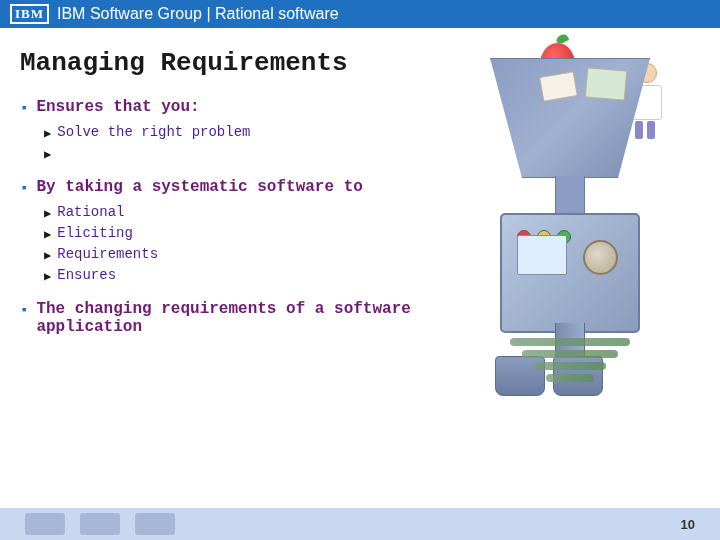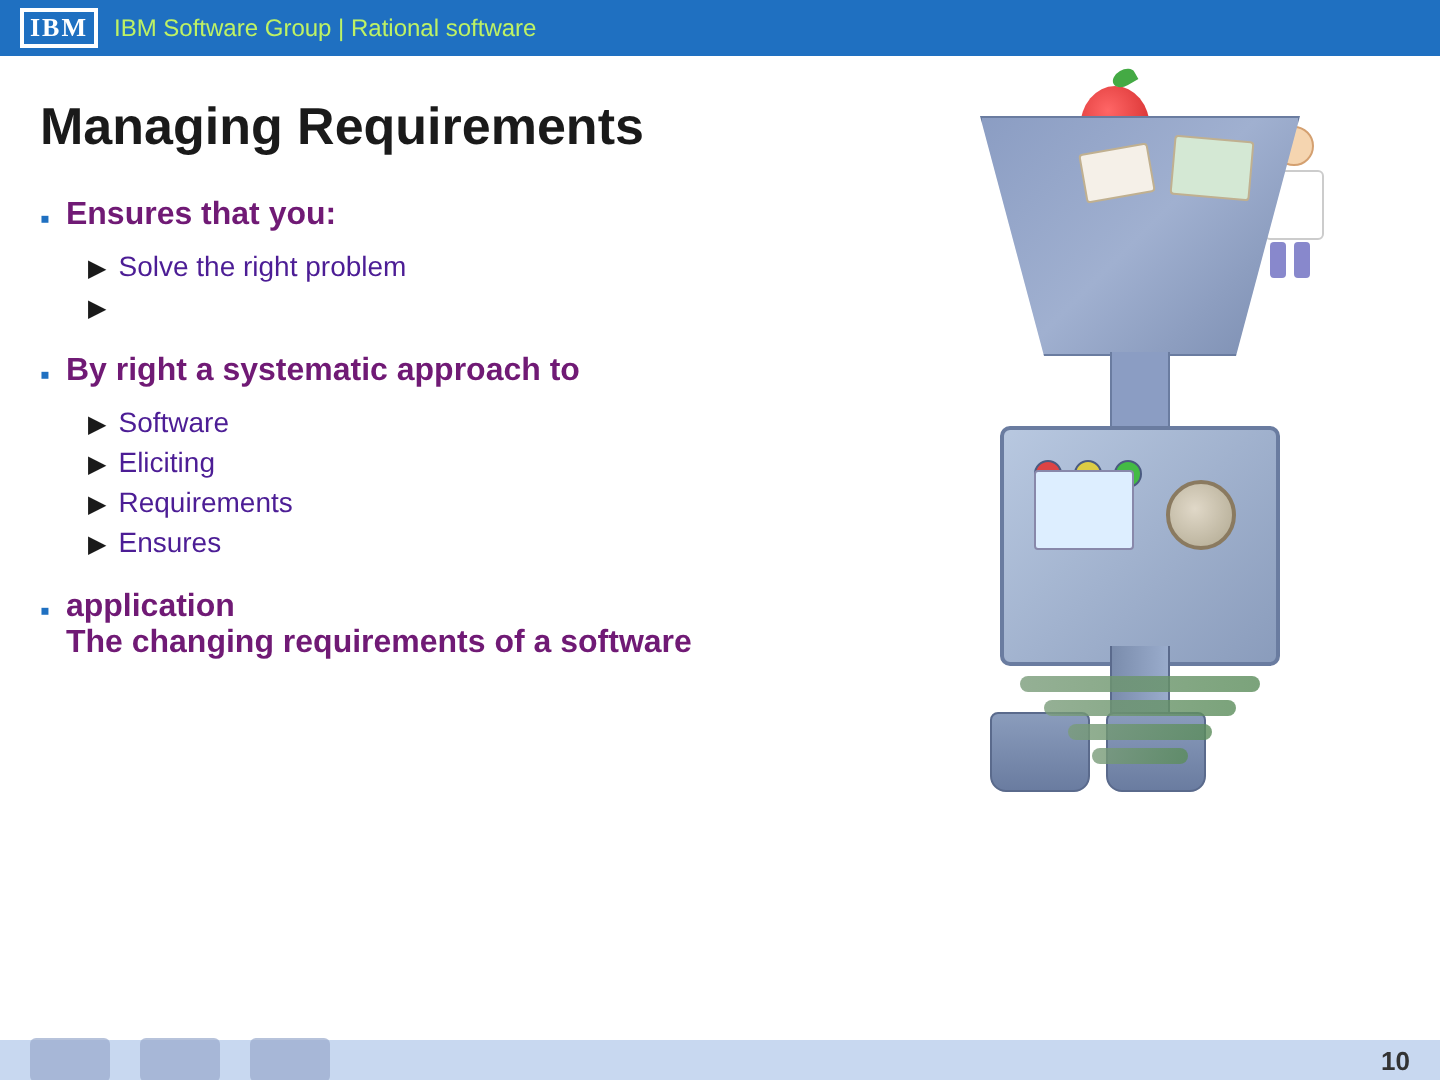--- a/index.html
+++ b/index.html
@@ -29,29 +29,30 @@
       font-weight: bold;
       font-size: 13px;
       letter-spacing: 1px;
       border: 2px solid white;
       padding: 0px 3px;
       font-family: 'Times New Roman', serif;
       text-align: center;
     }
 
     #header-text {
-      color: #bef264;
-      font-size: 12px;
+      color: #ffffff;
+      font-size: 16px;
     }
 
     
     #main {
       display: flex;
       height: 490px;
       padding: 20px 20px 10px 20px;
+      font-family: Liberation Mono, monospace;
     }
 
     
     #left-content {
       flex: 1;
       padding-right: 20px;
     }
 
     #page-title {
       font-size: 26px;
@@ -339,26 +340,26 @@
     .tl2 { width: 80%; margin-left: 10%; }
     .tl3 { width: 60%; margin-left: 20%; }
     .tl4 { width: 40%; margin-left: 30%; }
 
     
     #footer {
       position: absolute;
       bottom: 0;
       left: 0;
       right: 0;
-      height: 20px;
+      height: 32px;
       background: #c8d8f0;
       display: flex;
       align-items: center;
       justify-content: space-between;
-      padding: 0 15px;
+      padding: 0 25px;
     }
 
     .footer-icons {
       display: flex;
       gap: 15px;
       align-items: center;
     }
 
     .footer-icon-box {
       width: 40px;
@@ -399,48 +400,48 @@
         </div>
         <div class="sub-bullet">
           <span class="sub-bullet-icon">▶</span>
         </div>
       </div>
     </div>
 
     <div class="bullet-section">
       <div class="main-bullet">
         <span class="main-bullet-icon">▪</span>
-        <span class="main-bullet-text">By right a systematic approach to</span>
+        <span class="main-bullet-text">By taking a systematic software to</span>
       </div>
       <div class="sub-bullets">
         <div class="sub-bullet">
           <span class="sub-bullet-icon">▶</span>
-          <span class="sub-bullet-text">Software</span>
+          <span class="sub-bullet-text">Rational</span>
         </div>
         <div class="sub-bullet">
           <span class="sub-bullet-icon">▶</span>
           <span class="sub-bullet-text">Eliciting</span>
         </div>
         <div class="sub-bullet">
           <span class="sub-bullet-icon">▶</span>
           <span class="sub-bullet-text">Requirements</span>
         </div>
         <div class="sub-bullet">
           <span class="sub-bullet-icon">▶</span>
           <span class="sub-bullet-text">Ensures</span>
         </div>
       </div>
     </div>
 
     <div class="bullet-section">
       <div class="main-bullet">
         <span class="main-bullet-icon">▪</span>
         <div>
+          <div class="main-bullet-text">The changing requirements of a software</div>
           <div class="main-bullet-text">application</div>
-          <div class="main-bullet-text">The changing requirements of a software</div>
         </div>
       </div>
     </div>
   </div>
 
   <div id="right-image">
     <div class="illustration">
 
       <div class="apple">
         <div class="apple-leaf"></div>

